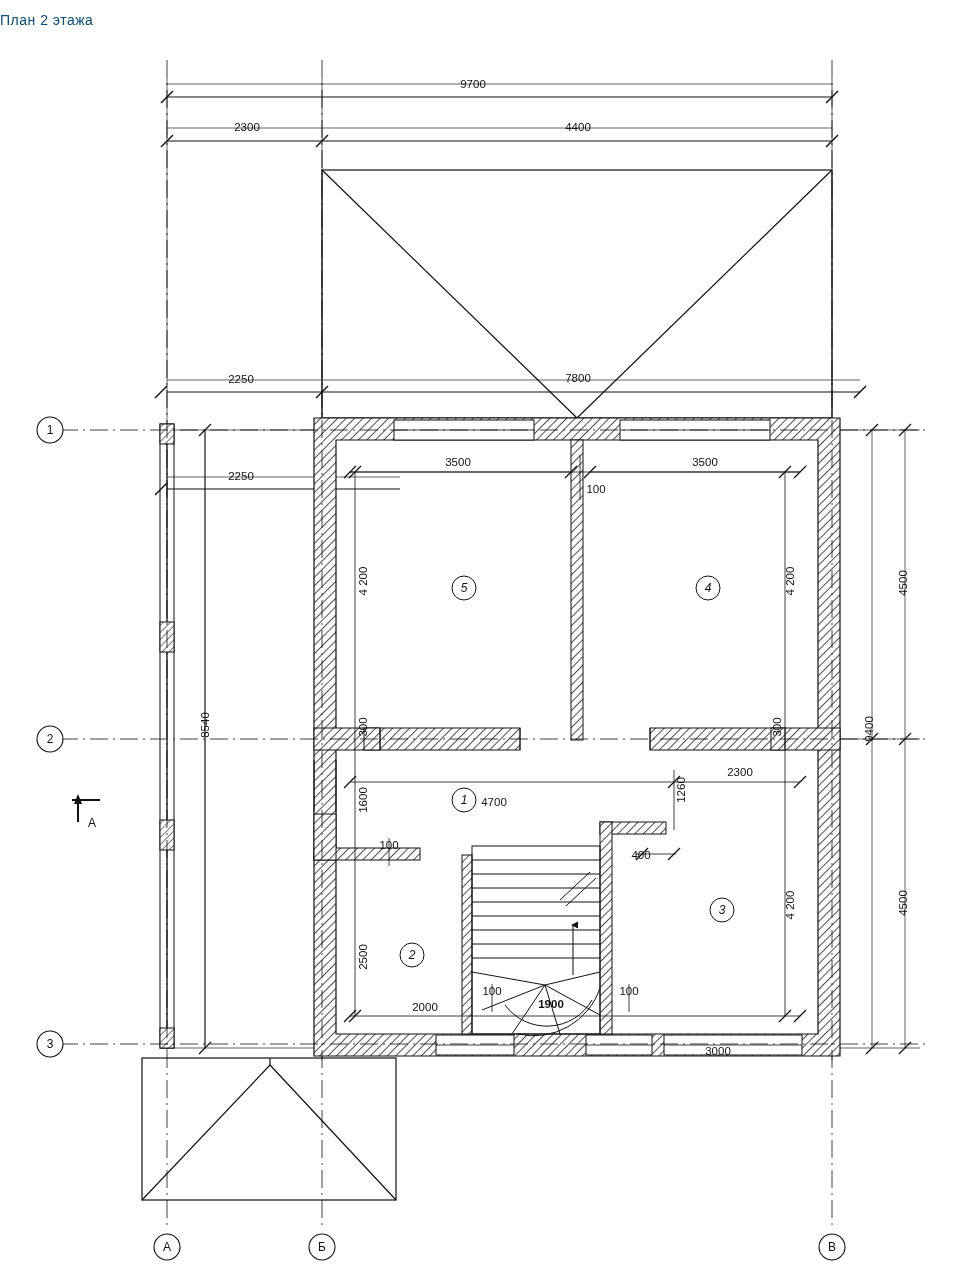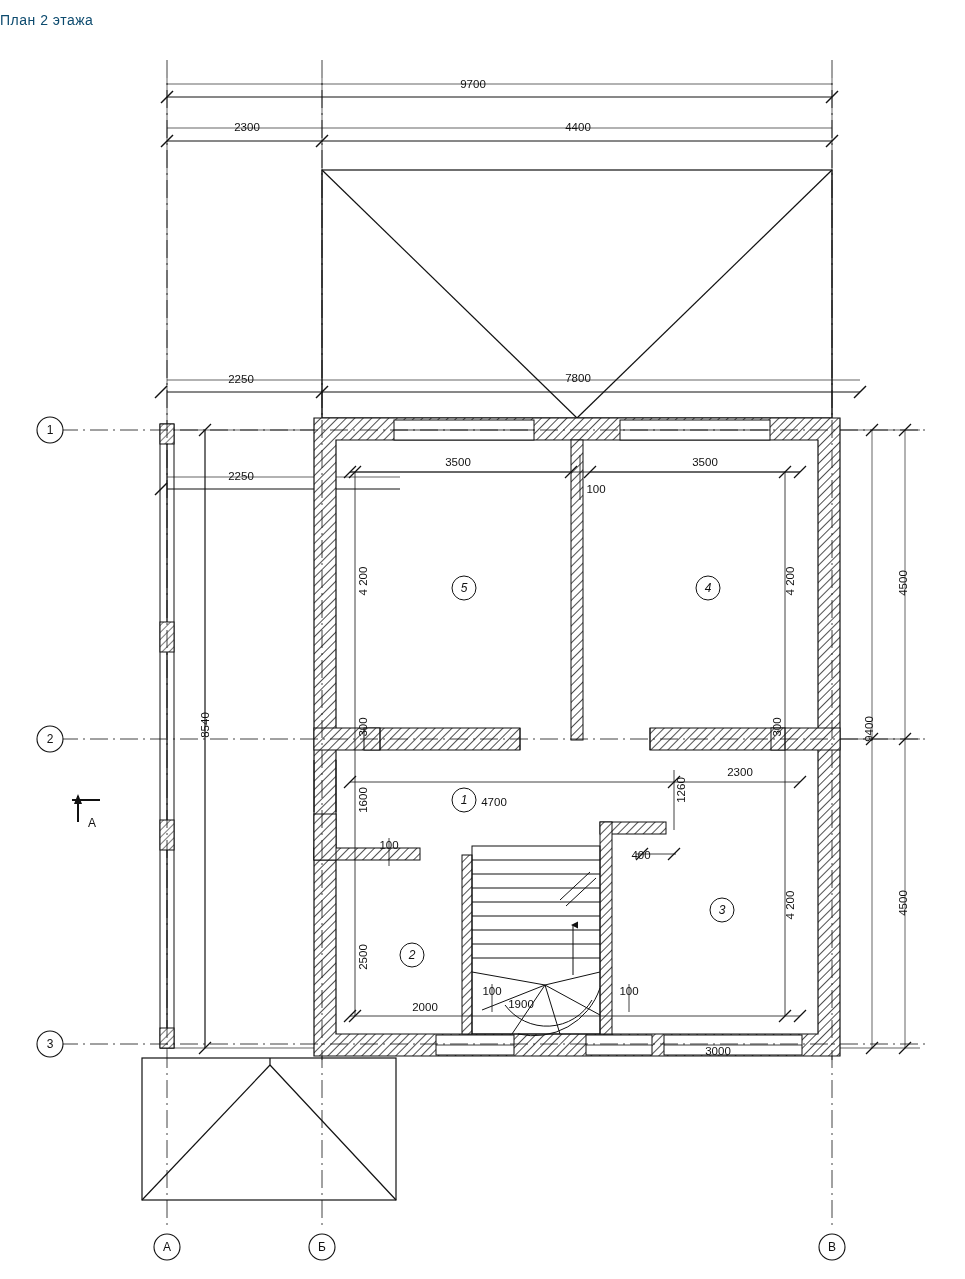--- a/index.html
+++ b/index.html
@@ -259,21 +259,21 @@
     <div class="lbl" style="left: 241px; top: 379px; transform: translate(-50%, -50%);">2250</div>
     <div class="lbl" style="left: 578px; top: 378px; transform: translate(-50%, -50%); text-align: right;">7800</div>
     <div class="lbl" style="left: 241px; top: 476px; transform: translate(-50%, -50%);">2250</div>
     <div class="lbl" style="left: 458px; top: 462px; transform: translate(-50%, -50%);">3500</div>
     <div class="lbl" style="left: 705px; top: 462px; transform: translate(-50%, -50%);">3500</div>
     <div class="lbl" style="left: 596px; top: 489px; transform: translate(-50%, -50%);">100</div>
     <div class="lbl" style="left: 494px; top: 771px; transform: translate(-50%, -50%); margin-top: 31px;">4700</div>
     <div class="lbl" style="left: 740px; top: 772px; transform: translate(-50%, -50%);">2300</div>
     <div class="lbl" style="left: 641px; top: 855px; transform: translate(-50%, -50%);">400</div>
     <div class="lbl" style="left: 492px; top: 991px; transform: translate(-50%, -50%);">100</div>
-    <div class="lbl" style="left: 521px; top: 1004px; transform: translate(-50%, -50%);">1900</div>
+    <div class="lbl" style="left: 551px; top: 1004px; transform: translate(-50%, -50%); font-weight: bold;">1900</div>
     <div class="lbl" style="left: 629px; top: 991px; transform: translate(-50%, -50%);">100</div>
     <div class="lbl" style="left: 425px; top: 1007px; transform: translate(-50%, -50%);">2000</div>
     <div class="lbl" style="left: 718px; top: 1051px; transform: translate(-50%, -50%);">3000</div>
     <div class="lbl" style="left: 389px; top: 845px; transform: translate(-50%, -50%);">100</div>
     <div class="lbl" style="left: 205px; top: 725px; transform: translate(-50%, -50%) rotate(-90deg);">8540</div>
     <div class="lbl" style="left: 363px; top: 581px; transform: translate(-50%, -50%) rotate(-90deg);">4 200</div>
     <div class="lbl" style="left: 363px; top: 727px; transform: translate(-50%, -50%) rotate(-90deg);">300</div>
     <div class="lbl" style="left: 363px; top: 800px; transform: translate(-50%, -50%) rotate(-90deg);">1600</div>
     <div class="lbl" style="left: 363px; top: 957px; transform: translate(-50%, -50%) rotate(-90deg);">2500</div>
     <div class="lbl" style="left: 681px; top: 790px; transform: translate(-50%, -50%) rotate(-90deg);">1260</div>

